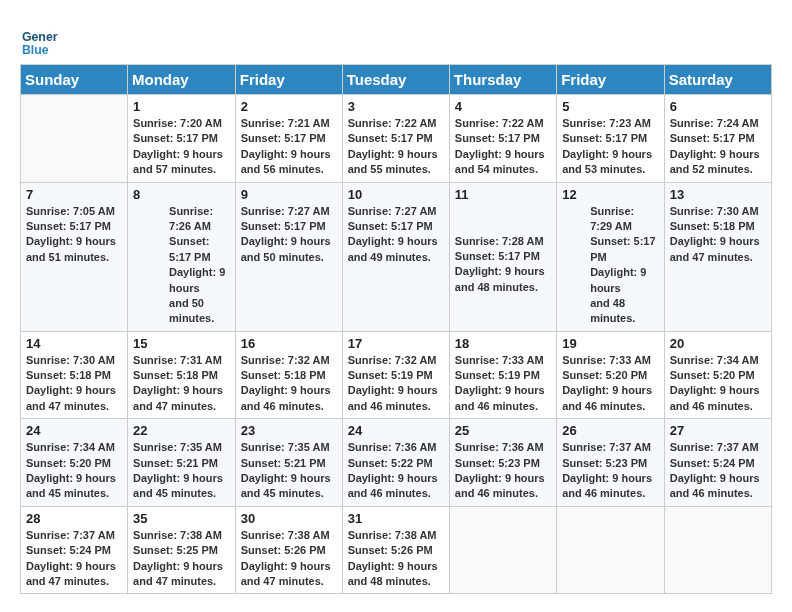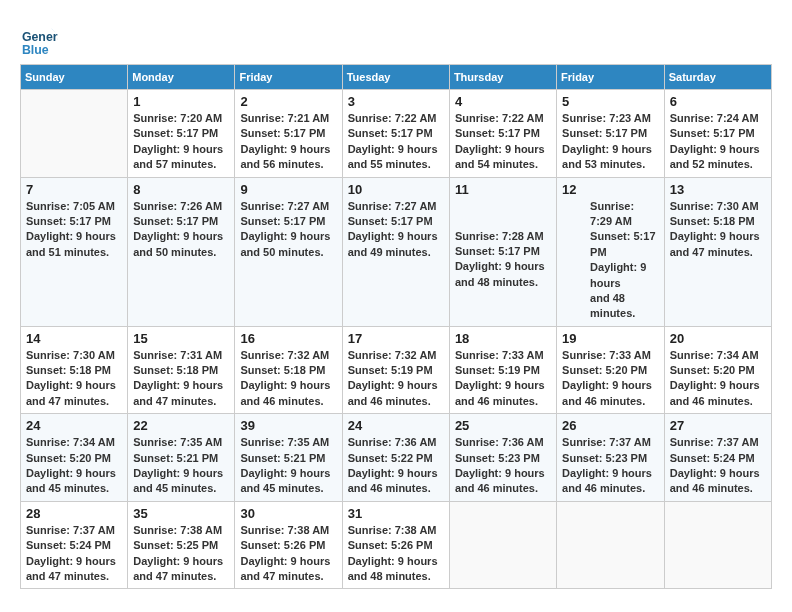--- a/index.html
+++ b/index.html
@@ -44,21 +44,21 @@
     .calendar {
       width: 100%;
       border-collapse: collapse;
       font-size: 11px;
     }
     .calendar thead tr th {
       background: #2e86c1;
       color: #fff;
       padding: 6px 4px;
       text-align: left;
-      font-size: 11px;
+      font-size: 15px;
       font-weight: bold;
       border: 1px solid #ccc;
     }
     .calendar tbody tr td {
       vertical-align: top;
       border: 1px solid #ccc;
       padding: 4px 5px;
       width: 108px;
       min-height: 80px;
       background: #fff;
@@ -161,21 +161,21 @@
       <tr>
         <td>
           <span class="day-number">7</span>
           <div class="day-info" style="white-space: pre-line;">Sunrise: 7:05 AM
 Sunset: 5:17 PM
 Daylight: 9 hours
 and 51 minutes.</div>
         </td>
         <td>
           <span class="day-number">8</span>
-          <div class="day-info" style="white-space: pre-line;">Sunrise: 7:26 AM
+          <div class="day-info" style="white-space: pre-line; margin-left: 36px;">Sunrise: 7:26 AM
 Sunset: 5:17 PM
 Daylight: 9 hours
 and 50 minutes.</div>
         </td>
         <td>
           <span class="day-number">9</span>
           <div class="day-info" style="white-space: pre-line;">Sunrise: 7:27 AM
 Sunset: 5:17 PM
 Daylight: 9 hours
 and 50 minutes.</div>
@@ -269,21 +269,21 @@
 and 45 minutes.</div>
         </td>
         <td>
           <span class="day-number">22</span>
           <div class="day-info" style="white-space: pre-line;">Sunrise: 7:35 AM
 Sunset: 5:21 PM
 Daylight: 9 hours
 and 45 minutes.</div>
         </td>
         <td>
-          <span class="day-number">39</span>
+          <span class="day-number">23</span>
           <div class="day-info" style="white-space: pre-line;">Sunrise: 7:35 AM
 Sunset: 5:21 PM
 Daylight: 9 hours
 and 45 minutes.</div>
         </td>
         <td>
           <span class="day-number">24</span>
           <div class="day-info" style="white-space: pre-line;">Sunrise: 7:36 AM
 Sunset: 5:22 PM
 Daylight: 9 hours

